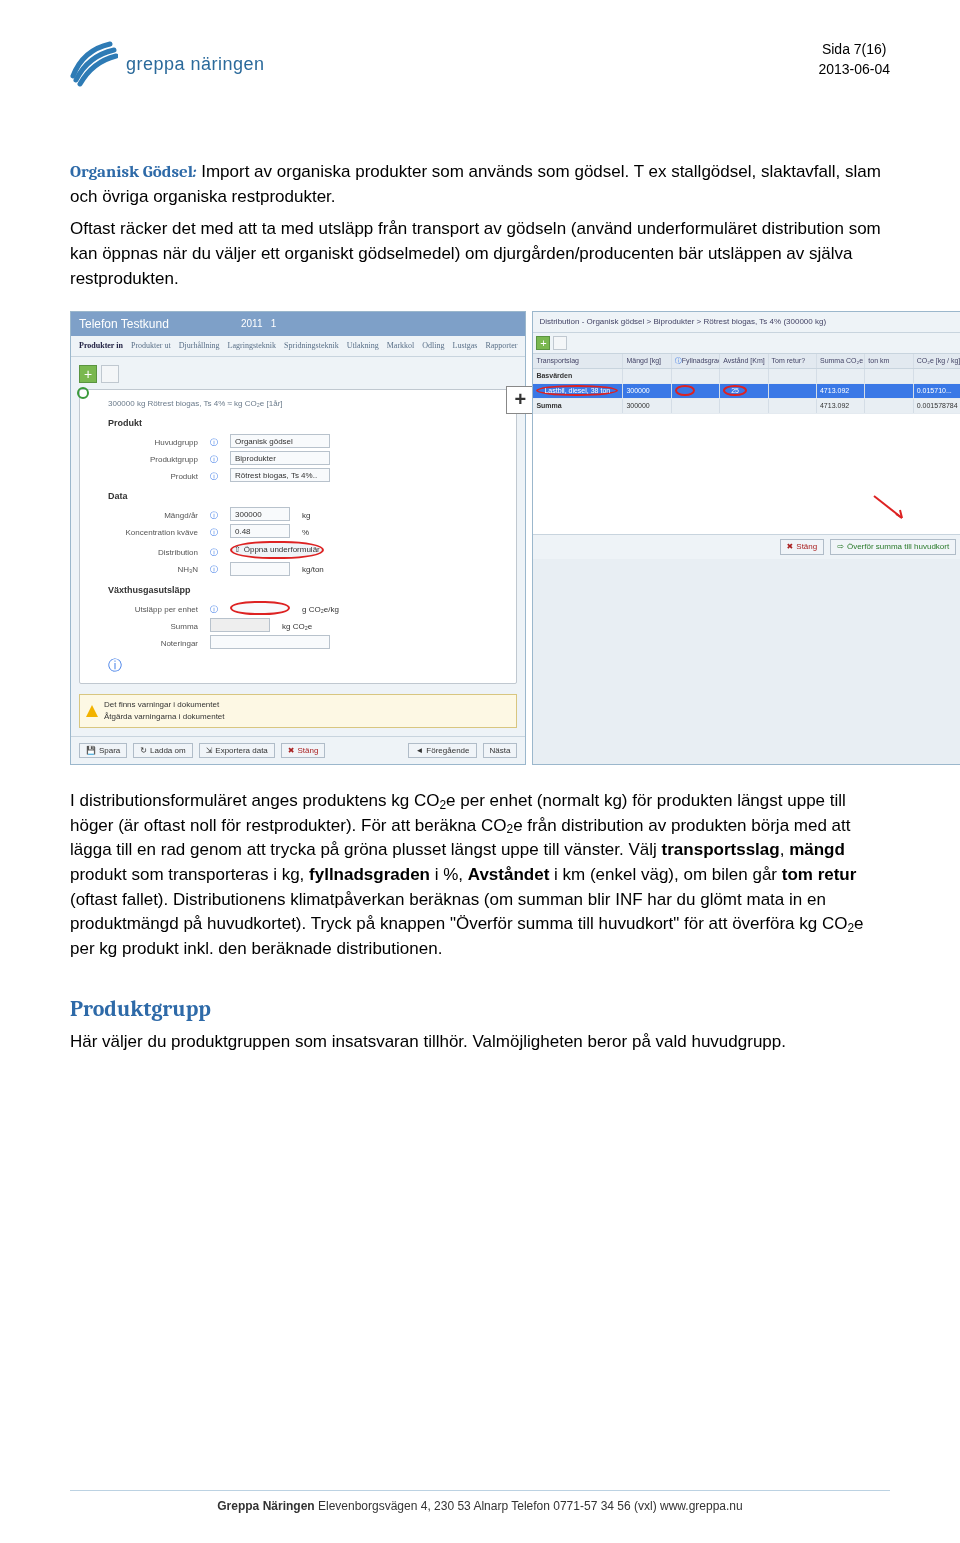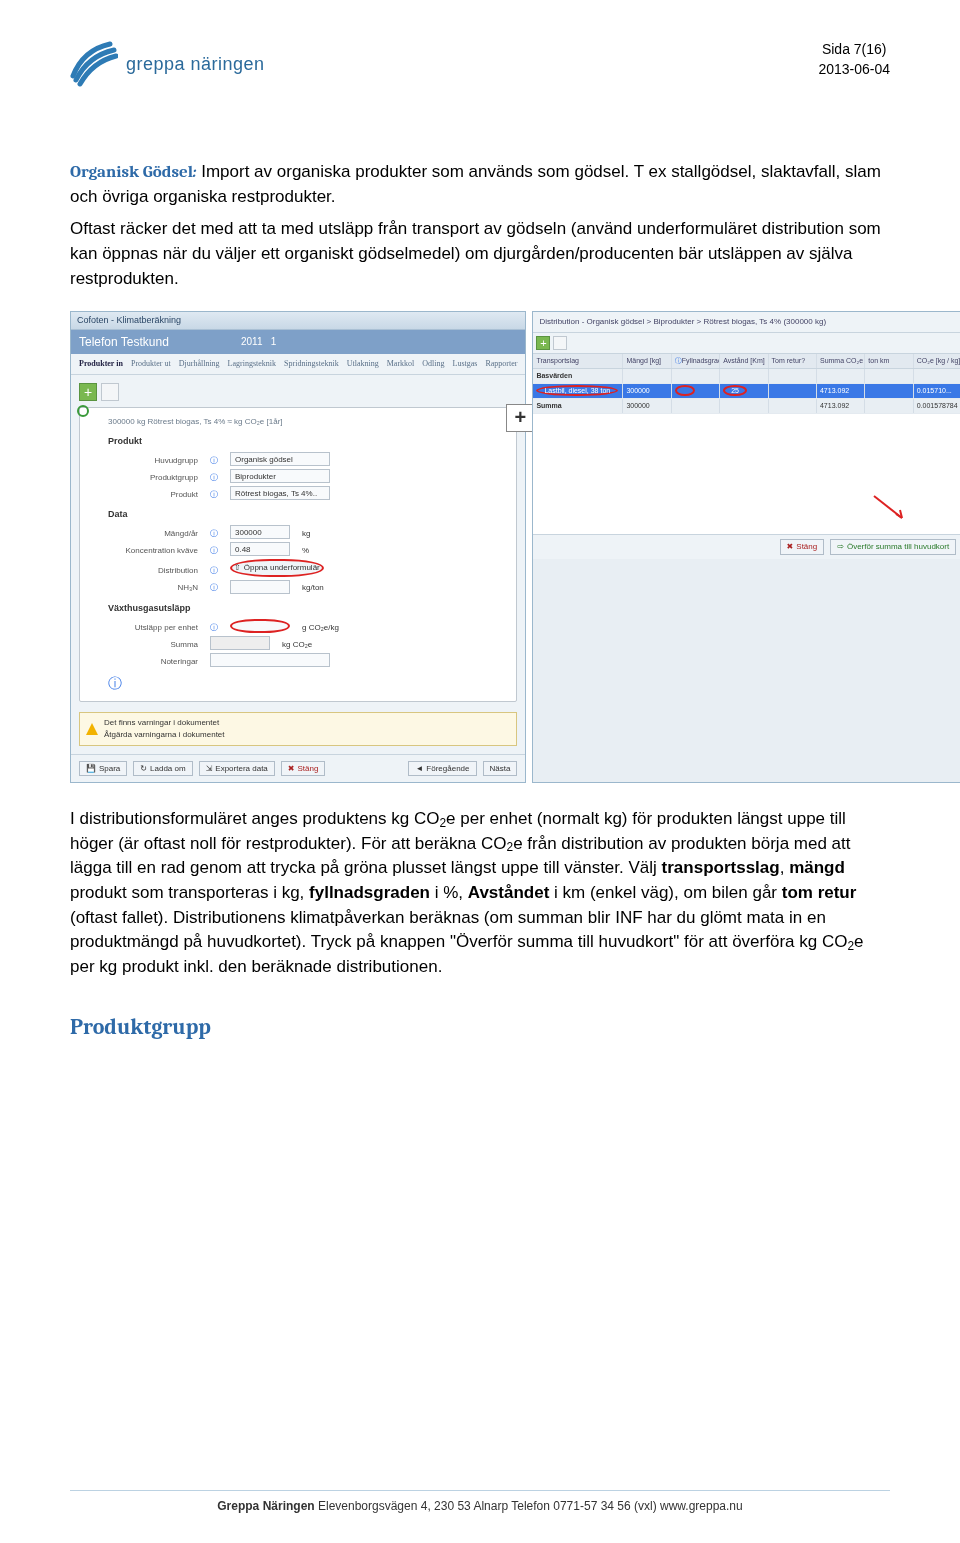--- a/index.html
+++ b/index.html
@@ -308,21 +308,20 @@
 <div class="content">
 
   <p class="body-text">
     <span class="section-title"><b>Organisk Gödsel</b><span class="section-title-1">:</span></span><span> Import av organiska produkter som används som gödsel. T ex stallgödsel, slaktavfall, slam och övriga organiska restprodukter.</span>
   </p>
   <p class="body-text">Oftast räcker det med att ta med utsläpp från transport av gödseln (använd underformuläret distribution som kan öppnas när du väljer ett organiskt gödselmedel) om djurgården/producenten bär utsläppen av själva restprodukten.</p>
 
   <div class="screenshots-row">
 
     <div class="app-window" style="flex:1.05">
-      <div class="window-titlebar">Cofoten - Klimatberäkning</div>
       <div class="window-subheader">
         <span>Telefon Testkund</span>
         <span class="year"><span>2011</span>&nbsp;&nbsp;&nbsp;<span>1</span></span>
       </div>
       <div class="tabs-row">
         <span style="color:#224;font-weight:bold">Produkter in</span>
         <span>Produkter ut</span>
         <span>Djurhållning</span>
         <span>Lagringsteknik</span>
         <span>Spridningsteknik</span>
@@ -510,18 +509,19 @@
           </span>
       </div>
     </div>
   </div>
 
   <p class="body-text">
     <span>I distributionsformuläret anges produktens kg CO</span><sub>2</sub><span>e per enhet (normalt kg) för produkten längst uppe till höger (är oftast noll för restprodukter). För att beräkna CO</span><sub>2</sub><span>e  från distribution av produkten börja med att lägga till en rad genom att trycka på gröna plusset längst uppe till vänster. Välj </span><b>transportsslag</b><span>, </span><b>mängd</b><span> produkt som transporteras i kg, </span><b>fyllnadsgraden</b><span> i %, </span><b>Avståndet</b><span> i km (enkel väg), om bilen går </span><b>tom retur</b><span> (oftast fallet). Distributionens klimatpåverkan beräknas (om summan blir INF har du glömt mata in en produktmängd på huvudkortet). Tryck på knappen "Överför summa till huvudkort" för att överföra kg CO</span><sub>2</sub><span>e per kg produkt inkl. den beräknade distributionen.</span>
   </p>
 
   <h2 class="h2-blue">Produktgrupp</h2>
+  <p class="body-text">Här väljer du produktgruppen som insatsvaran tillhör. Valmöjligheten beror på vald huvudgrupp.</p>
 
 </div>
 
 <div class="page-footer">
   <b>Greppa Näringen</b><span>   Elevenborgsvägen 4, 230 53 Alnarp   Telefon 0771-57 34 56 (vxl)   www.greppa.nu</span>
 </div>
 
 </body></html>

